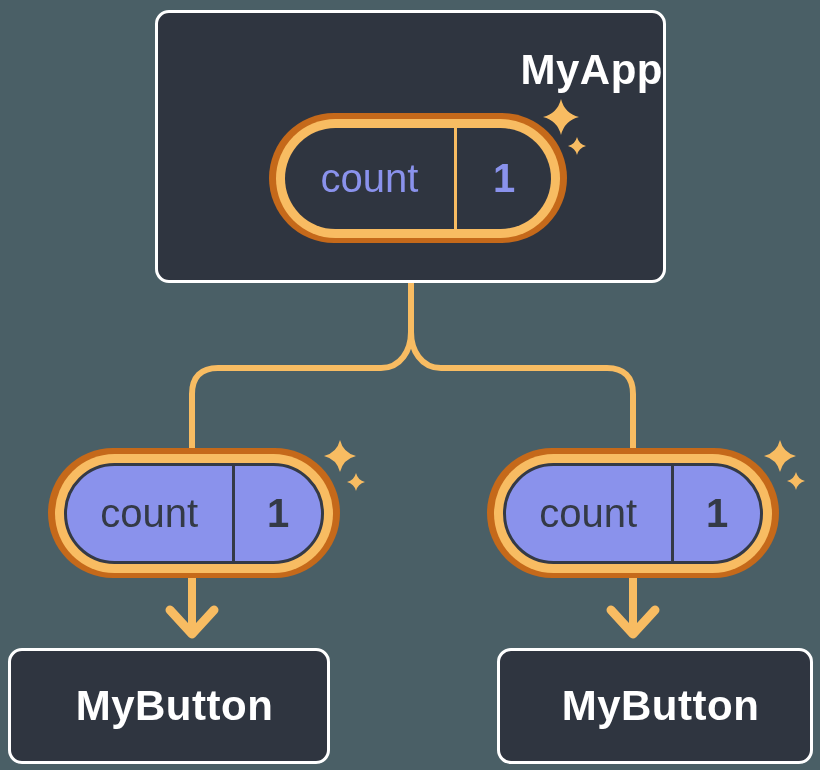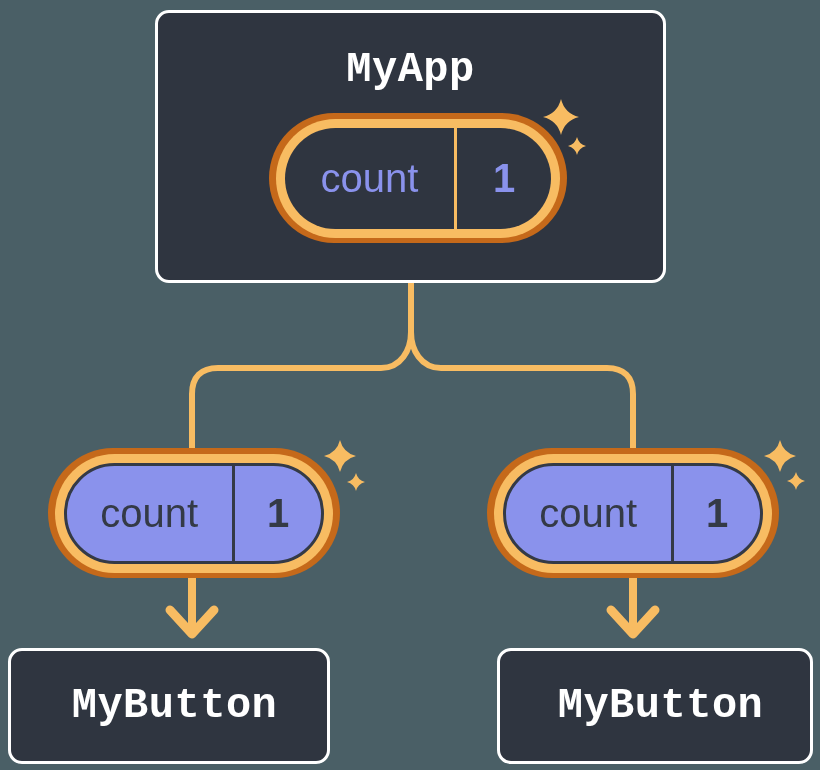--- a/index.html
+++ b/index.html
@@ -16,22 +16,22 @@
 
   .card{
     position:absolute;box-sizing:border-box;
     background:var(--card-bg,#2F3540);
     border:3px solid var(--card-border,#FFFFFF);
     border-radius:14px;
   }
   .root-card{left:155px;top:10px;width:511px;height:273px;}
   .card-title{
     color:var(--title-text,#FFFFFF);
-    font-size:42px;font-weight:700;text-align:center;
-    letter-spacing:0.5px;line-height:1.1;font-family:Liberation Mono, monospace;
+    font-size:42px;font-weight:700;text-align:right;
+    letter-spacing:0.5px;line-height:1.1;
   }
   .root-card .card-title{margin-top:34px;}
   .child-card{display:flex;align-items:center;justify-content:center;padding-left:11px;}
   .child-left{left:8px;top:648px;width:322px;height:116px;}
   .child-right{left:497px;top:648px;width:316px;height:116px;}
 
   .pill{
     position:absolute;box-sizing:border-box;border-radius:999px;
     background:var(--pill-ring-outer,#C5691A);
     padding:6px 7px 5px 7px;

